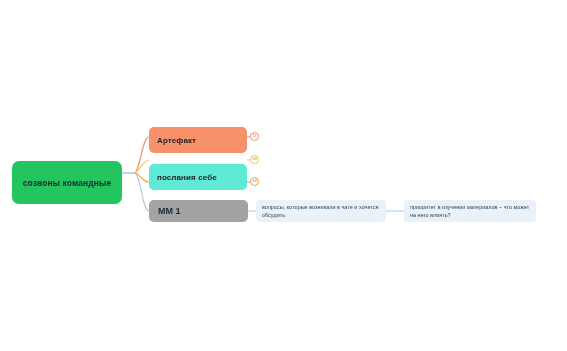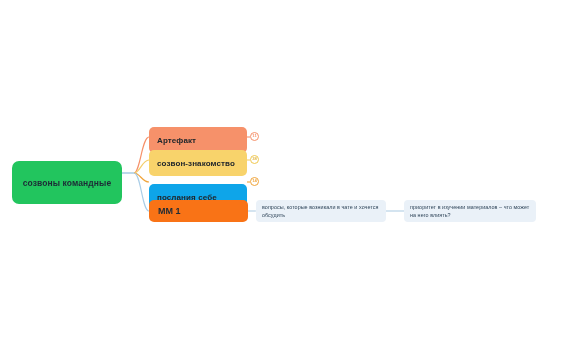--- a/index.html
+++ b/index.html
@@ -65,30 +65,30 @@
     border-radius: 5px;
   }
   .child .node-label {
     font-size: 8px;
     font-weight: bold;
     color: #20262b;
     letter-spacing: 0.1px;
   }
   #node-artefact       { top: 127px; background: #F6916A; }
   #node-sozvon         { top: 150px; background: #F8D36B; }
-  #node-poslaniya      { top: 184px; background: #0ea5e9; }
+  #node-poslaniya      { top: 164px; background: #5eead4; }
 
   
   #node-mm1 {
     left: 149px;
     top: 200px;
     width: 99px;
     height: 22px;
     padding-left: 9px;
-    background: #f97316;
+    background: #a3a3a3;
     border-radius: 5px;
   }
   #node-mm1 .node-label {
     font-size: 9px;
     font-weight: bold;
     color: #1d2b36;
   }
 
   
   .note {
@@ -183,23 +183,20 @@
     <span class="node-label">созвоны командные</span>
   </div>
 
   <div class="node child" id="node-artefact">
     <span class="node-label">Артефакт</span>
   </div>
   <div class="badge" id="badge-artefact">
     <span class="node-label">11</span>
   </div>
 
-  <div class="node child" id="node-sozvon">
-    <span class="node-label">созвон-знакомство</span>
-  </div>
   <div class="badge" id="badge-sozvon">
     <span class="node-label">38</span>
   </div>
 
   <div class="node child" id="node-poslaniya">
     <span class="node-label">послания себе</span>
   </div>
   <div class="badge" id="badge-poslaniya">
     <span class="node-label">14</span>
   </div>

